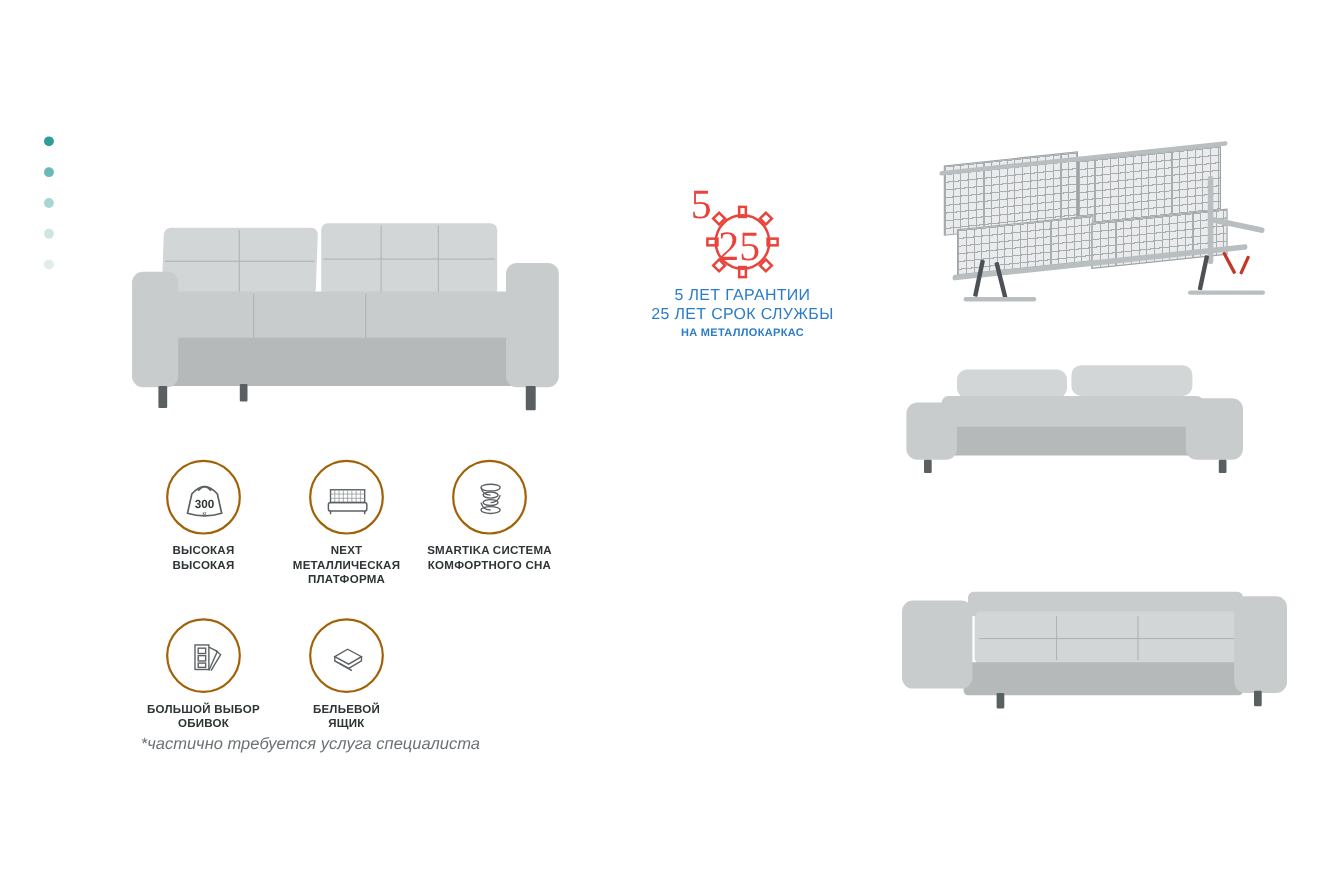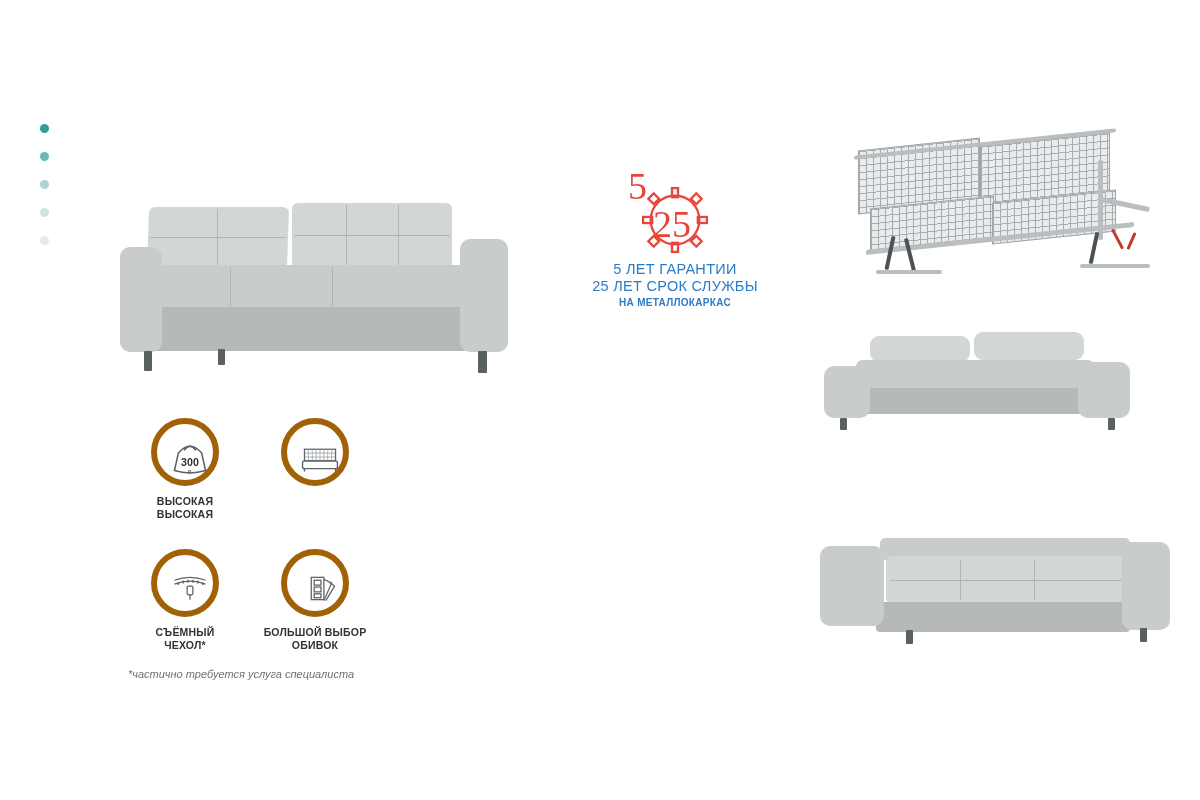--- a/index.html
+++ b/index.html
@@ -134,39 +134,39 @@
     display: flex;
     justify-content: flex-start;
   }
   .feature {
     width: 130px;
     text-align: center;
   }
   .feature-circle {
     width: 68px;
     height: 68px;
-    border: 6px solid #a16207;
+    border: 2px solid #a16207;
     border-radius: 50%;
     margin: 0 auto 9px auto;
     position: relative;
     box-sizing: border-box;
   }
   .feature-label {
     font-size: 10.5px;
     font-weight: bold;
     color: #2e3436;
     line-height: 13px;
     letter-spacing: 0.2px;
     padding: 0 5px;
   }
   .footnote {
     position: absolute;
     left: 128px;
     top: 668px;
-    font-size: 11px;
+    font-size: 15px;
     font-style: italic;
     color: #6b7174;
   }
 
   
   .right-img { position: absolute; }
 
   .metal-frame { left: 830px; top: 140px; width: 330px; height: 165px; }
   .sofa-open   { left: 820px; top: 330px; width: 340px; height: 130px; }
   .sofa-bed    { left: 810px; top: 520px; width: 360px; height: 140px; }
@@ -278,66 +278,88 @@
             <line x1="42" y1="26" x2="42" y2="38"></line>
             <line x1="46" y1="26" x2="46" y2="38"></line>
             <line x1="18" y1="30" x2="50" y2="30"></line>
             <line x1="18" y1="34" x2="50" y2="34"></line>
           </g>
           <rect x="16" y="38" width="36" height="8" rx="2" fill="none" stroke="#5b6164" stroke-width="1.4"></rect>
           <line x1="18" y1="46" x2="18" y2="49" stroke="#5b6164" stroke-width="1.4"></line>
           <line x1="50" y1="46" x2="50" y2="49" stroke="#5b6164" stroke-width="1.4"></line>
         </svg>
       </div>
+      <div class="feature-label">
+        <span>NEXT</span><br>
+        <span>МЕТАЛЛИЧЕСКАЯ</span><br>
+        <span>ПЛАТФОРМА</span>
+      </div>
     </div>
-
-
-
-  </div>
-
-  <div class="feature-row" style="margin-top:28px;">
-
 
     <div class="feature">
       <div class="feature-circle">
         <svg viewBox="0 0 68 68" width="66" height="66">
           <g fill="none" stroke="#5b6164" stroke-width="1.3">
-            <path d="M18 26 q16 -6 32 0"></path>
-            <path d="M18 30 q16 -6 32 0"></path>
-            <path d="M22 28 l0 3 M27 26.4 l0 3 M32 25.6 l0 3 M37 25.6 l0 3 M42 26.4 l0 3 M47 28 l0 3"></path>
-            <rect x="31" y="32" width="6" height="9" rx="1.5"></rect>
-            <path d="M34 41 l0 5"></path>
+            <ellipse cx="34" cy="24" rx="9" ry="3.2"></ellipse>
+            <ellipse cx="34" cy="31" rx="7" ry="2.8"></ellipse>
+            <ellipse cx="34" cy="38" rx="7" ry="2.8"></ellipse>
+            <ellipse cx="34" cy="45" rx="9" ry="3.2"></ellipse>
+            <path d="M25 24 q2 7 9 7"></path>
+            <path d="M43 31 q-2 7 -9 7"></path>
+            <path d="M25 38 q2 7 9 7"></path>
           </g>
         </svg>
       </div>
       <div class="feature-label">
-        <span>СЪЁМНЫЙ</span><br>
-        <span>ЧЕХОЛ*</span>
+        <span>SMARTIKA СИСТЕМА</span><br>
+        <span>КОМФОРТНОГО СНА</span>
       </div>
     </div>
+
+
+  </div>
+
+  <div class="feature-row" style="margin-top:28px;">
+
+
 
     <div class="feature">
       <div class="feature-circle">
         <svg viewBox="0 0 68 68" width="66" height="66">
           <g fill="none" stroke="#5b6164" stroke-width="1.3">
             <rect x="25" y="23" width="13" height="23"></rect>
             <rect x="28" y="26" width="7" height="5"></rect>
             <rect x="28" y="33" width="7" height="5"></rect>
             <rect x="28" y="40" width="7" height="4"></rect>
             <path d="M38 25 l8 4 -8 18"></path>
             <path d="M44 28 l5 4 -9 15"></path>
           </g>
         </svg>
       </div>
       <div class="feature-label">
         <span>БОЛЬШОЙ ВЫБОР</span><br>
         <span>ОБИВОК</span>
       </div>
     </div>
 
+    <div class="feature">
+      <div class="feature-circle">
+        <svg viewBox="0 0 68 68" width="66" height="66">
+          <g fill="none" stroke="#5b6164" stroke-width="1.3">
+            <path d="M22 34 l12 -7 13 7 -12 7 z"></path>
+            <path d="M22 34 l0 4 13 7 12 -7 0 -4"></path>
+            <path d="M26 40 l12 7"></path>
+          </g>
+        </svg>
+      </div>
+      <div class="feature-label">
+        <span>БЕЛЬЕВОЙ</span><br>
+        <span>ЯЩИК</span>
+      </div>
+    </div>
 
   </div>
 </div>
 
 <div class="footnote">*частично требуется услуга специалиста</div>
 
 <div class="right-img metal-frame">
   <div class="mesh" style="left:28px; top:4px; width:120px; height:62px; transform:skewY(-6deg);"></div>
   <div class="mesh" style="left:150px; top:-1px; width:128px; height:62px; transform:skewY(-6deg);"></div>
   <div class="mesh" style="left:40px; top:62px; width:122px; height:40px; transform:skewY(-6deg);"></div>

